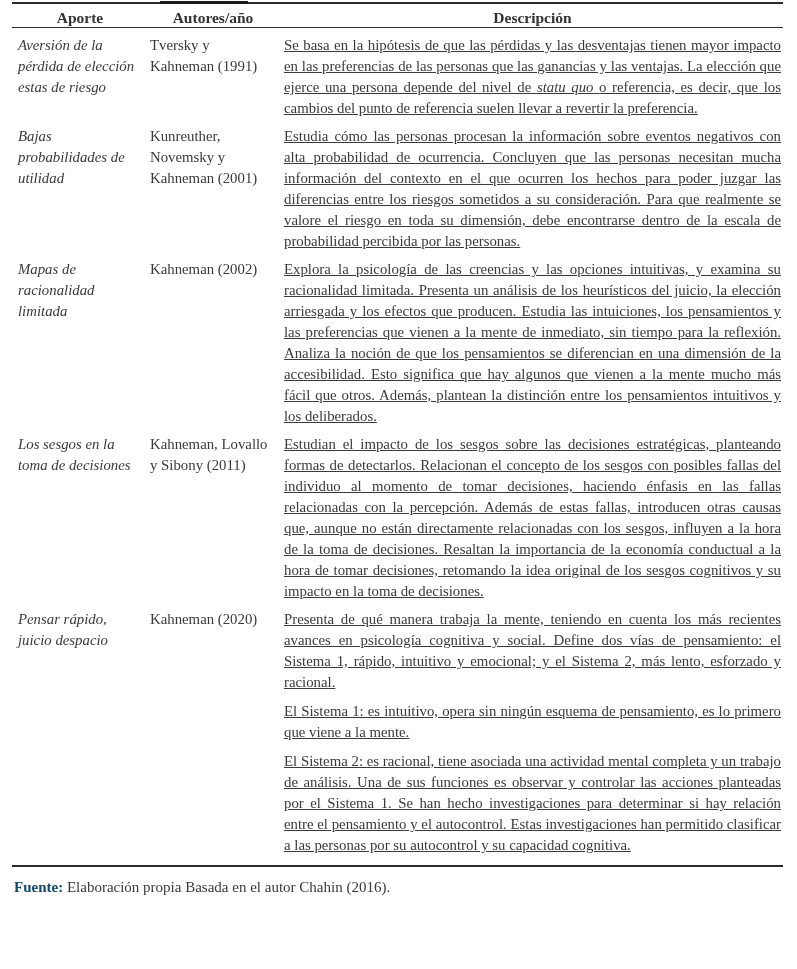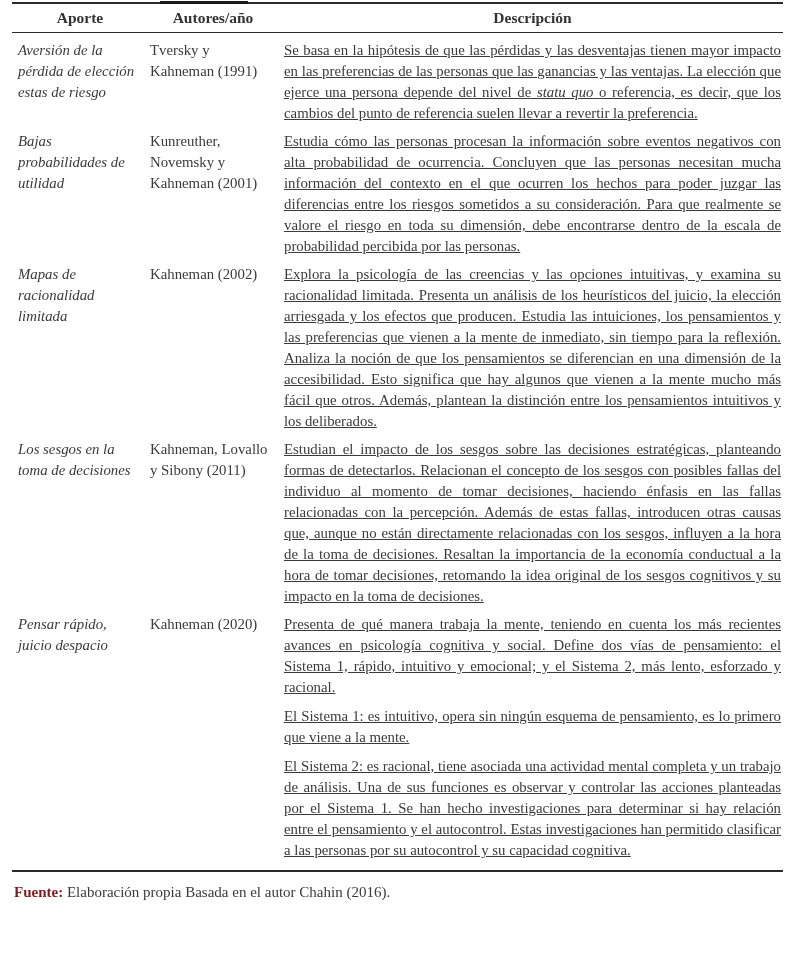--- a/index.html
+++ b/index.html
@@ -34,21 +34,20 @@
   .hdr-row, .row {
     display: grid;
     grid-template-columns: 124px 126px 1fr;
     column-gap: 8px;
     padding-left: 6px;
     padding-right: 2px;
   }
   .hdr-row {
     border-bottom: 1.5px solid #2b2b2b;
     padding-top: 5px;
-    padding-bottom: 5px;
   }
   .hc {
     font-weight: bold;
     text-align: center;
     font-size: 15.5px;
     color: #333333;
   }
   .row {
     padding-top: 7px;
     font-size: 14.8px;
@@ -67,21 +66,21 @@
   .cell-desc p:last-child {
     margin-bottom: 0;
   }
   .fuente {
     margin-top: 12px;
     padding-left: 2px;
     font-size: 15px;
     color: #3a3a3a;
   }
   .fuente b {
-    color: #7f1d1d;
+    color: #0c4a6e;
   }
 </style>
 </head>
 <body>
 
 <div class="page">
 
   <div class="artifact-line"></div>
 
   <div class="tbl">

